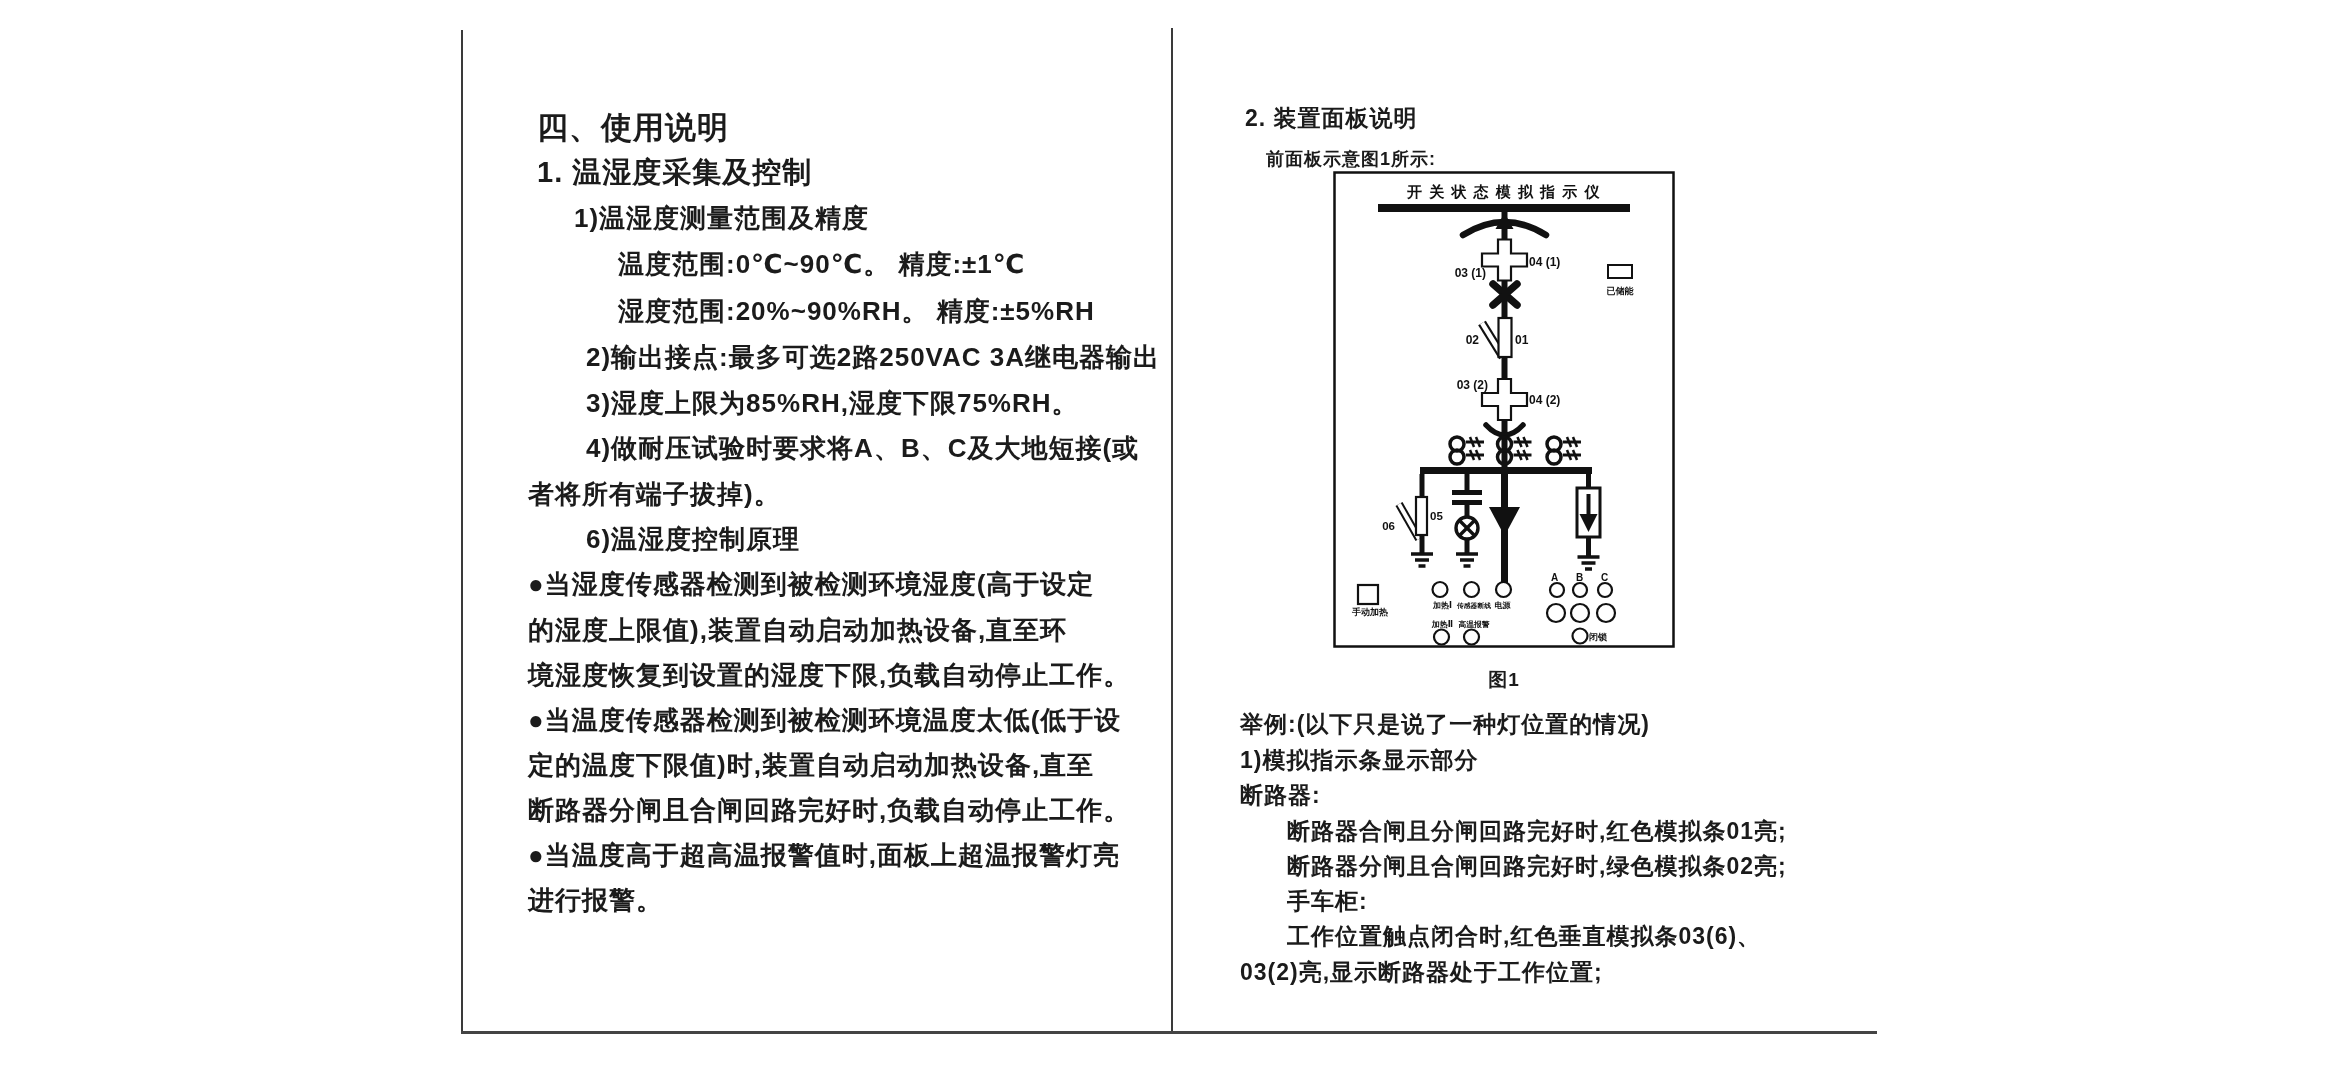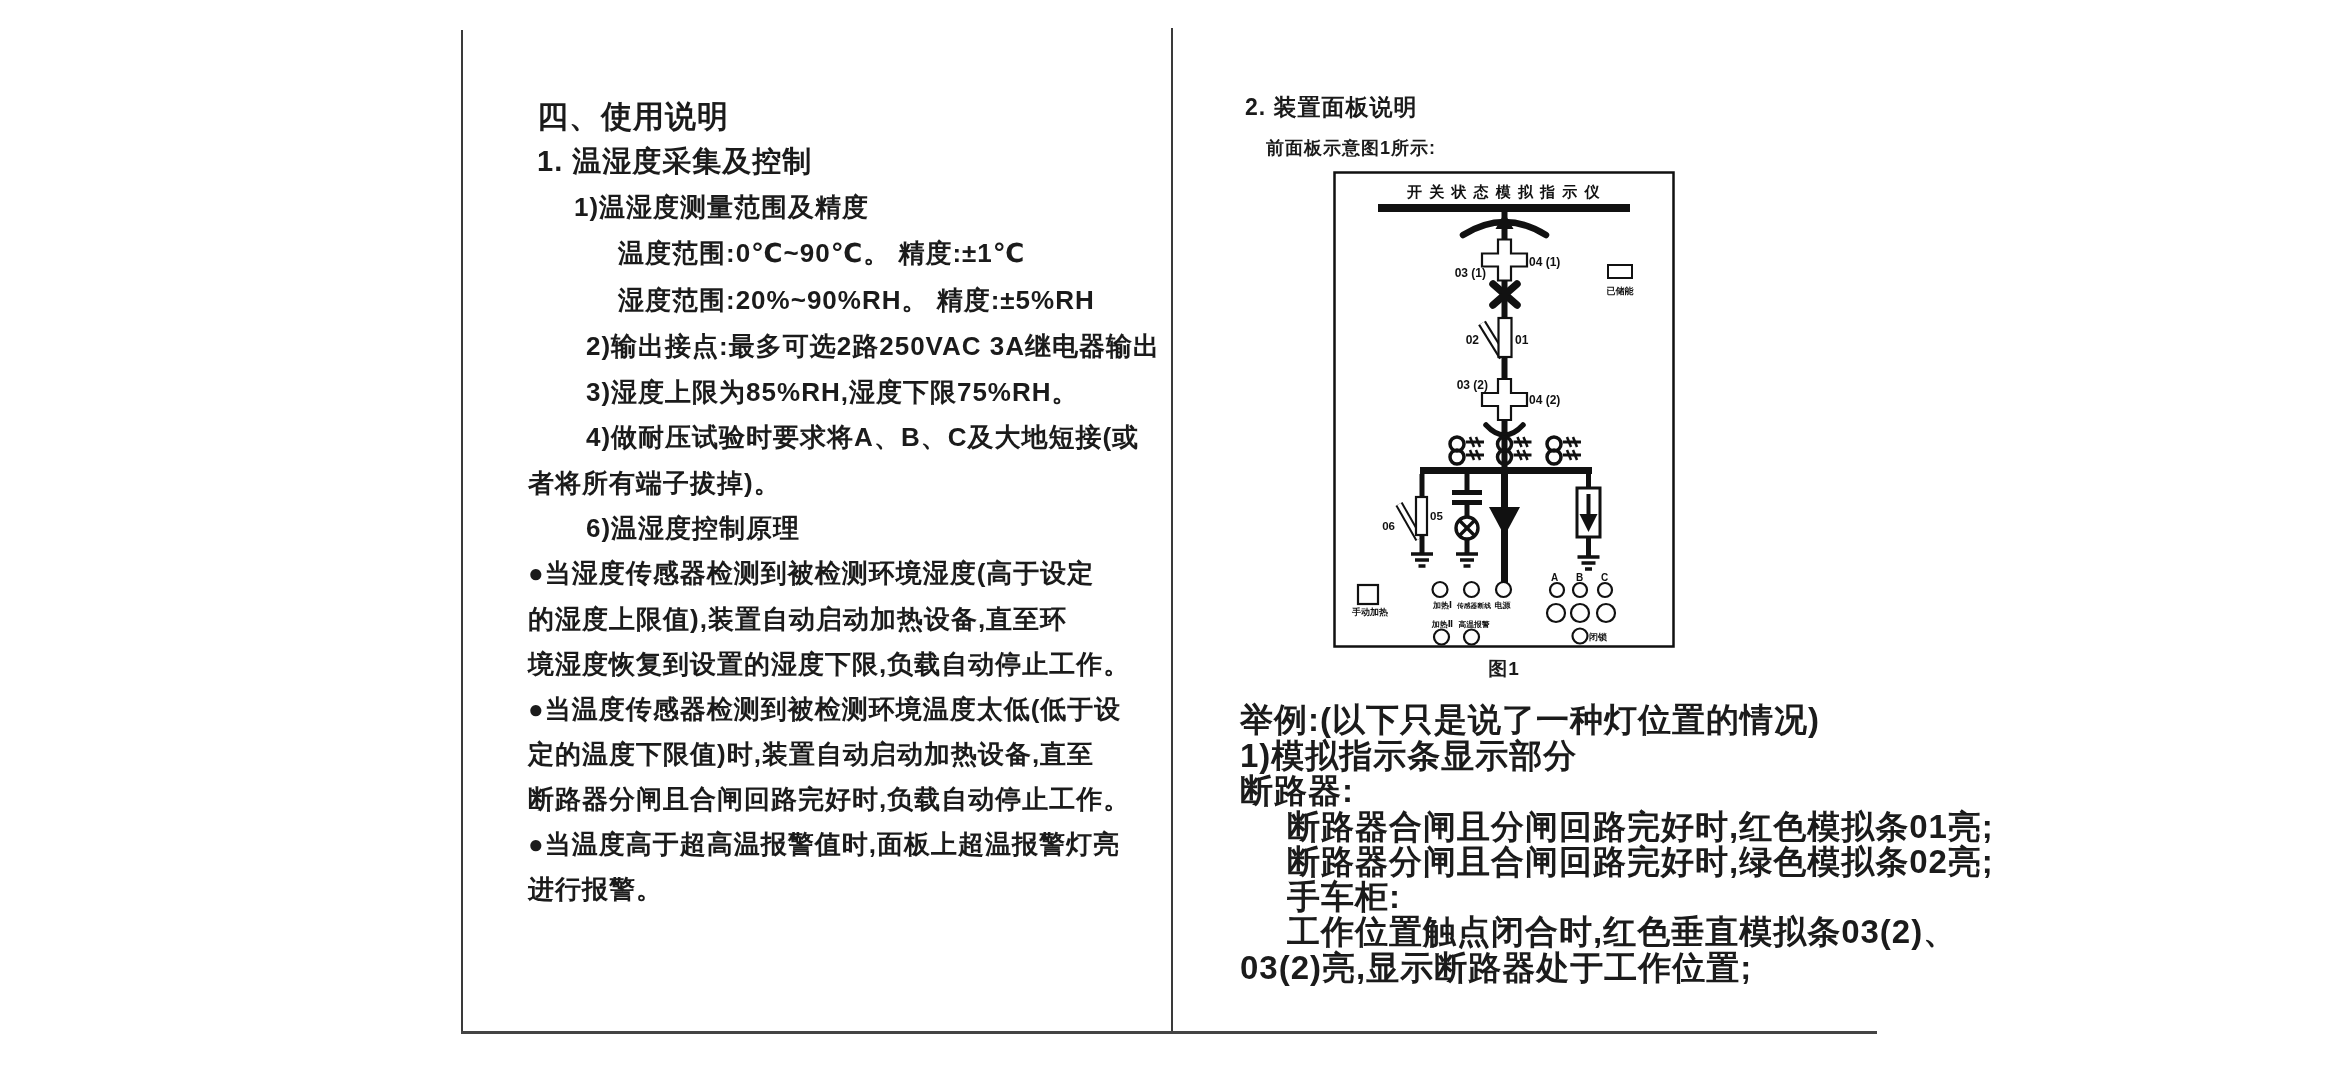--- a/index.html
+++ b/index.html
@@ -3,25 +3,25 @@
 <meta charset="utf-8">
 <style>
   html,body{margin:0;padding:0;}
   body{
     width:2336px;height:1080px;position:relative;overflow:hidden;
     background:#ffffff;
     font-family:"Liberation Sans","DejaVu Sans",sans-serif;
     color:#1b1b1b;
   }
   .rule{position:absolute;background:#3a3a3a;}
-  .txt{position:absolute;white-space:nowrap;font-weight:700;letter-spacing:1px;}
+  .txt{position:absolute;white-space:nowrap;font-weight:700;letter-spacing:1px;margin-top:11px;}
   .h1{font-size:31px;}
   .h2{font-size:29px;}
   .body-l{font-size:26px;}
-  .body-r{font-size:33px;}
+  .body-r{font-size:23px;}
   .caption{font-size:19px;text-align:center;}
   svg text{font-family:"Liberation Sans","DejaVu Sans",sans-serif;font-weight:700;fill:#111;}
   svg .ln{stroke:#111;}
   svg .wfill{fill:#fff;stroke:#111;}
 </style>
 </head>
 <body>
 
 <div class="rule" style="left:461px;top:30px;width:2px;height:1003px;"></div>
 <div class="rule" style="left:1171px;top:28px;width:2px;height:1005px;"></div>
@@ -183,15 +183,15 @@
   </svg>
 
   <div class="txt caption" style="left:1333px;top:656px;width:342px;">图1</div>
 
   <div class="txt body-r" style="left:1240px;top:698px;">举例:(以下只是说了一种灯位置的情况)</div>
   <div class="txt body-r" style="left:1240px;top:734px;">1)模拟指示条显示部分</div>
   <div class="txt body-r" style="left:1240px;top:769px;">断路器:</div>
   <div class="txt body-r" style="left:1287px;top:805px;">断路器合闸且分闸回路完好时,红色模拟条01亮;</div>
   <div class="txt body-r" style="left:1287px;top:840px;">断路器分闸且合闸回路完好时,绿色模拟条02亮;</div>
   <div class="txt body-r" style="left:1287px;top:875px;">手车柜:</div>
-  <div class="txt body-r" style="left:1287px;top:910px;">工作位置触点闭合时,红色垂直模拟条03(2)、</div>
+  <div class="txt body-r" style="left:1287px;top:910px;">工作位置触点闭合时,红色垂直模拟条03(6)、</div>
   <div class="txt body-r" style="left:1240px;top:946px;">03(2)亮,显示断路器处于工作位置;</div>
 </div>
 
 </body></html>

